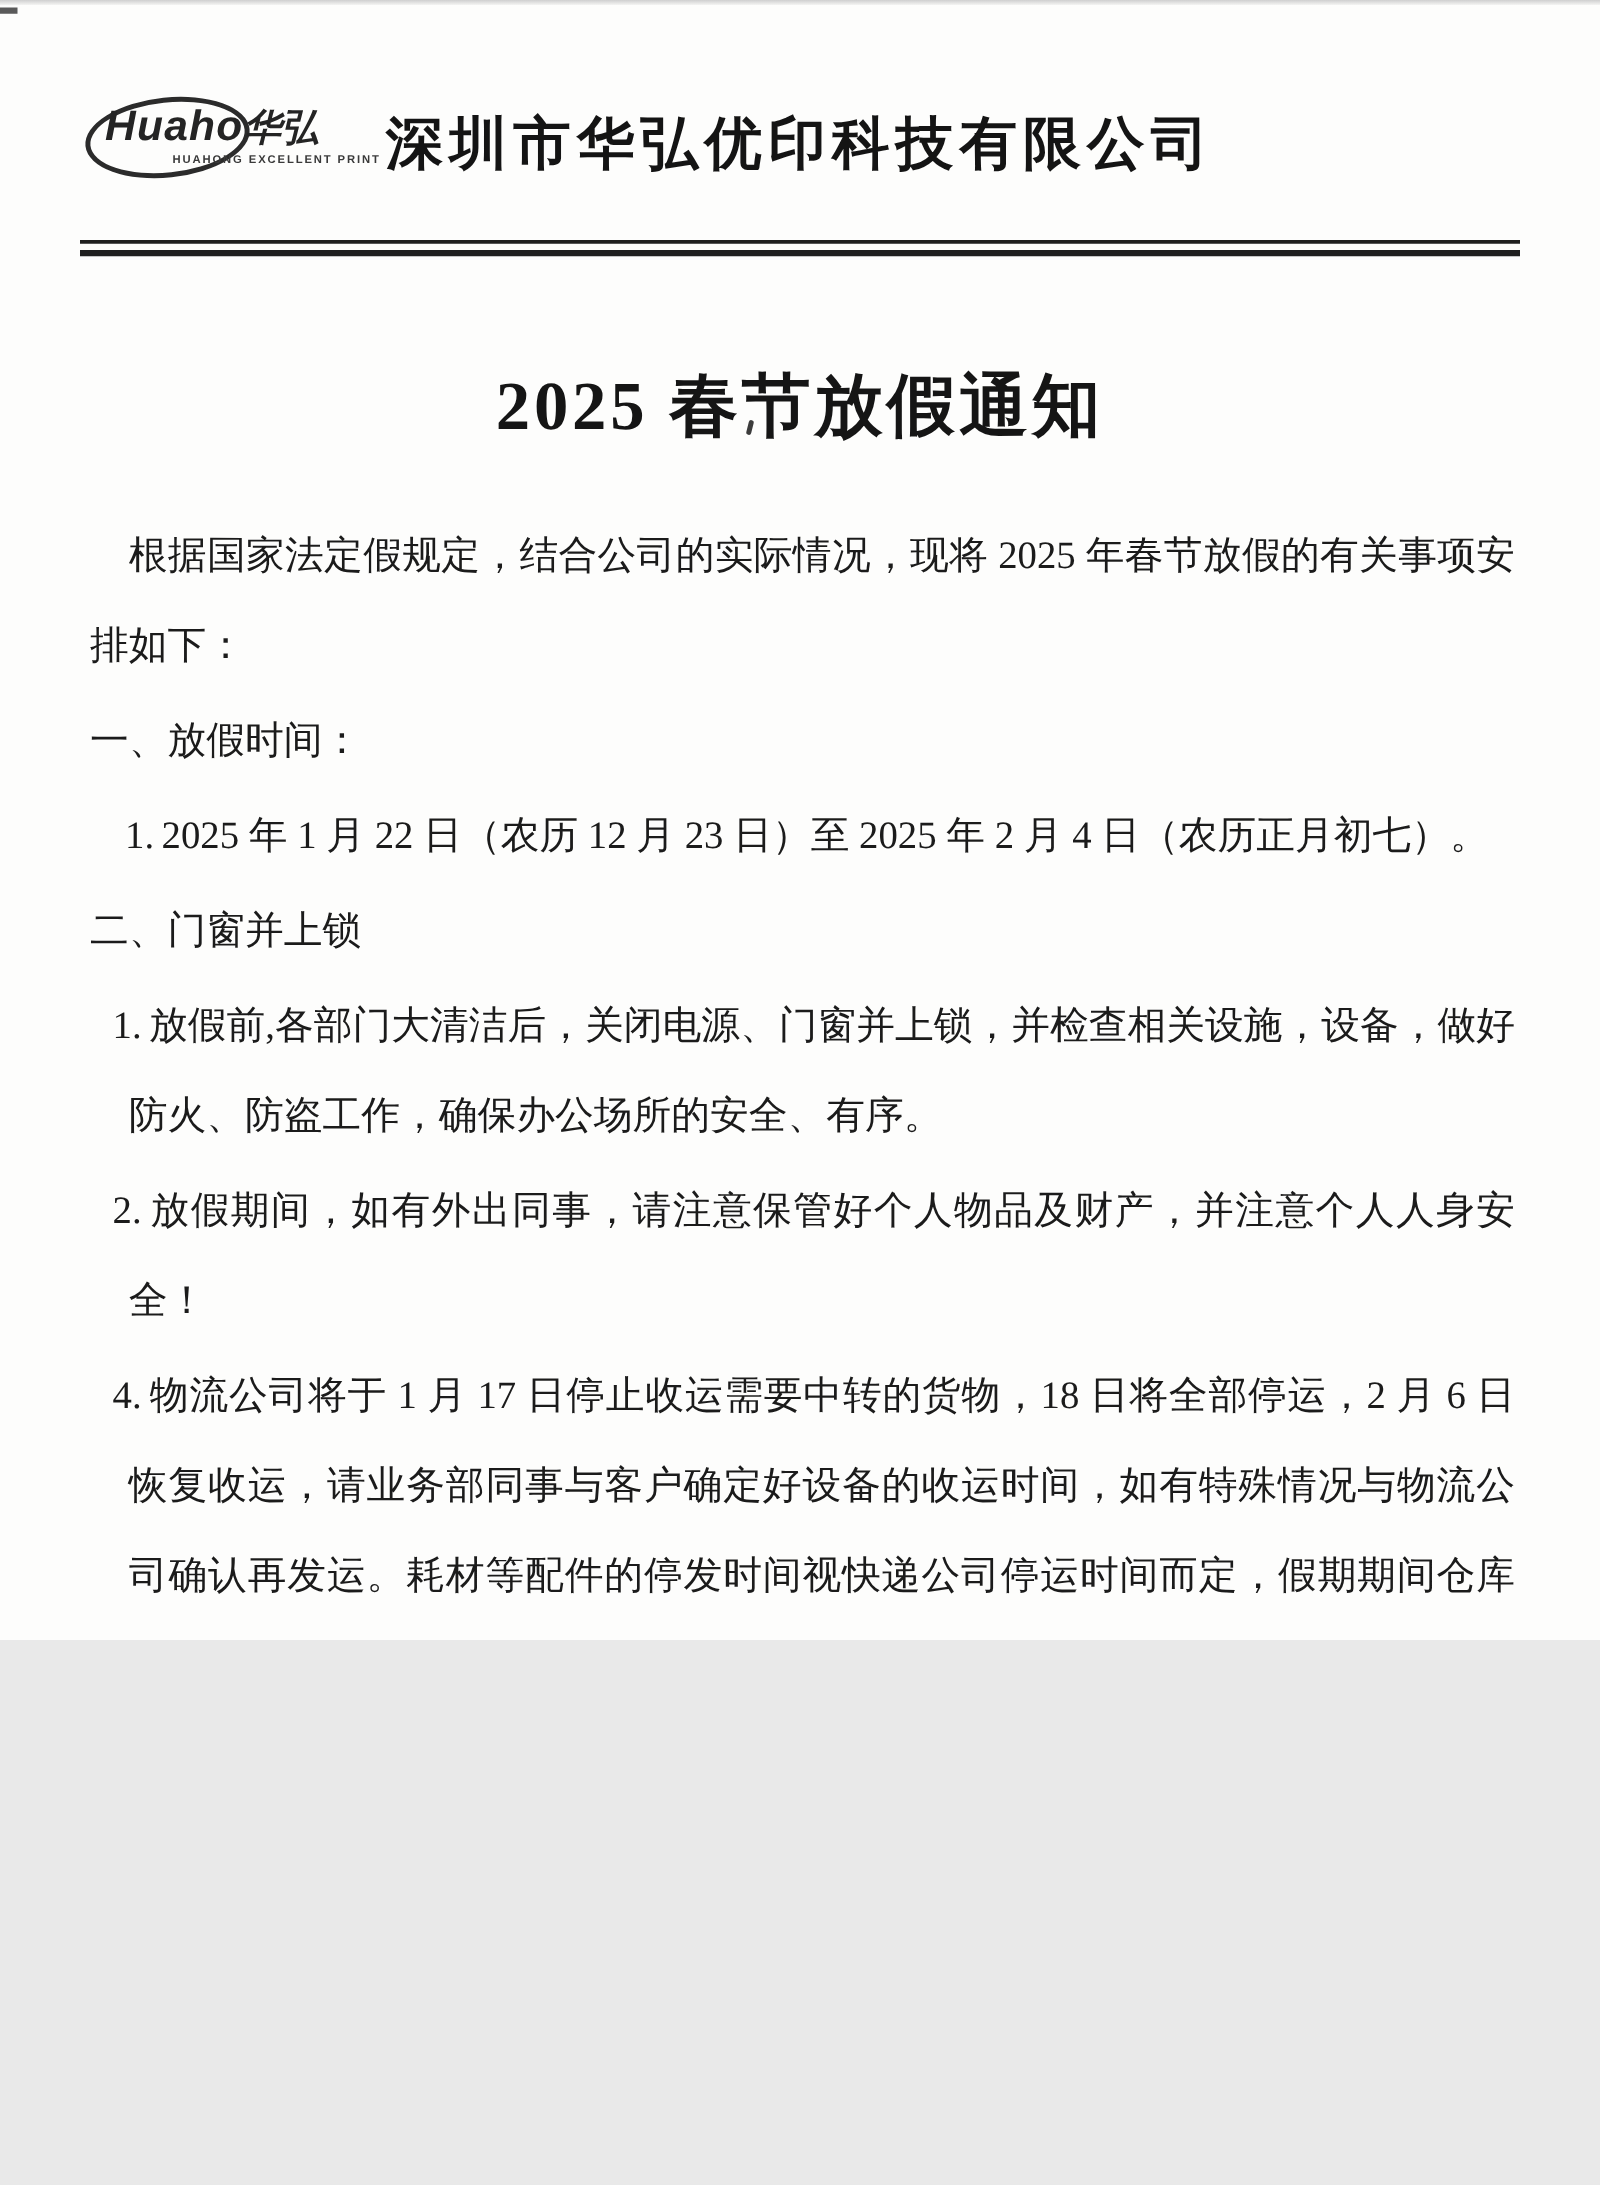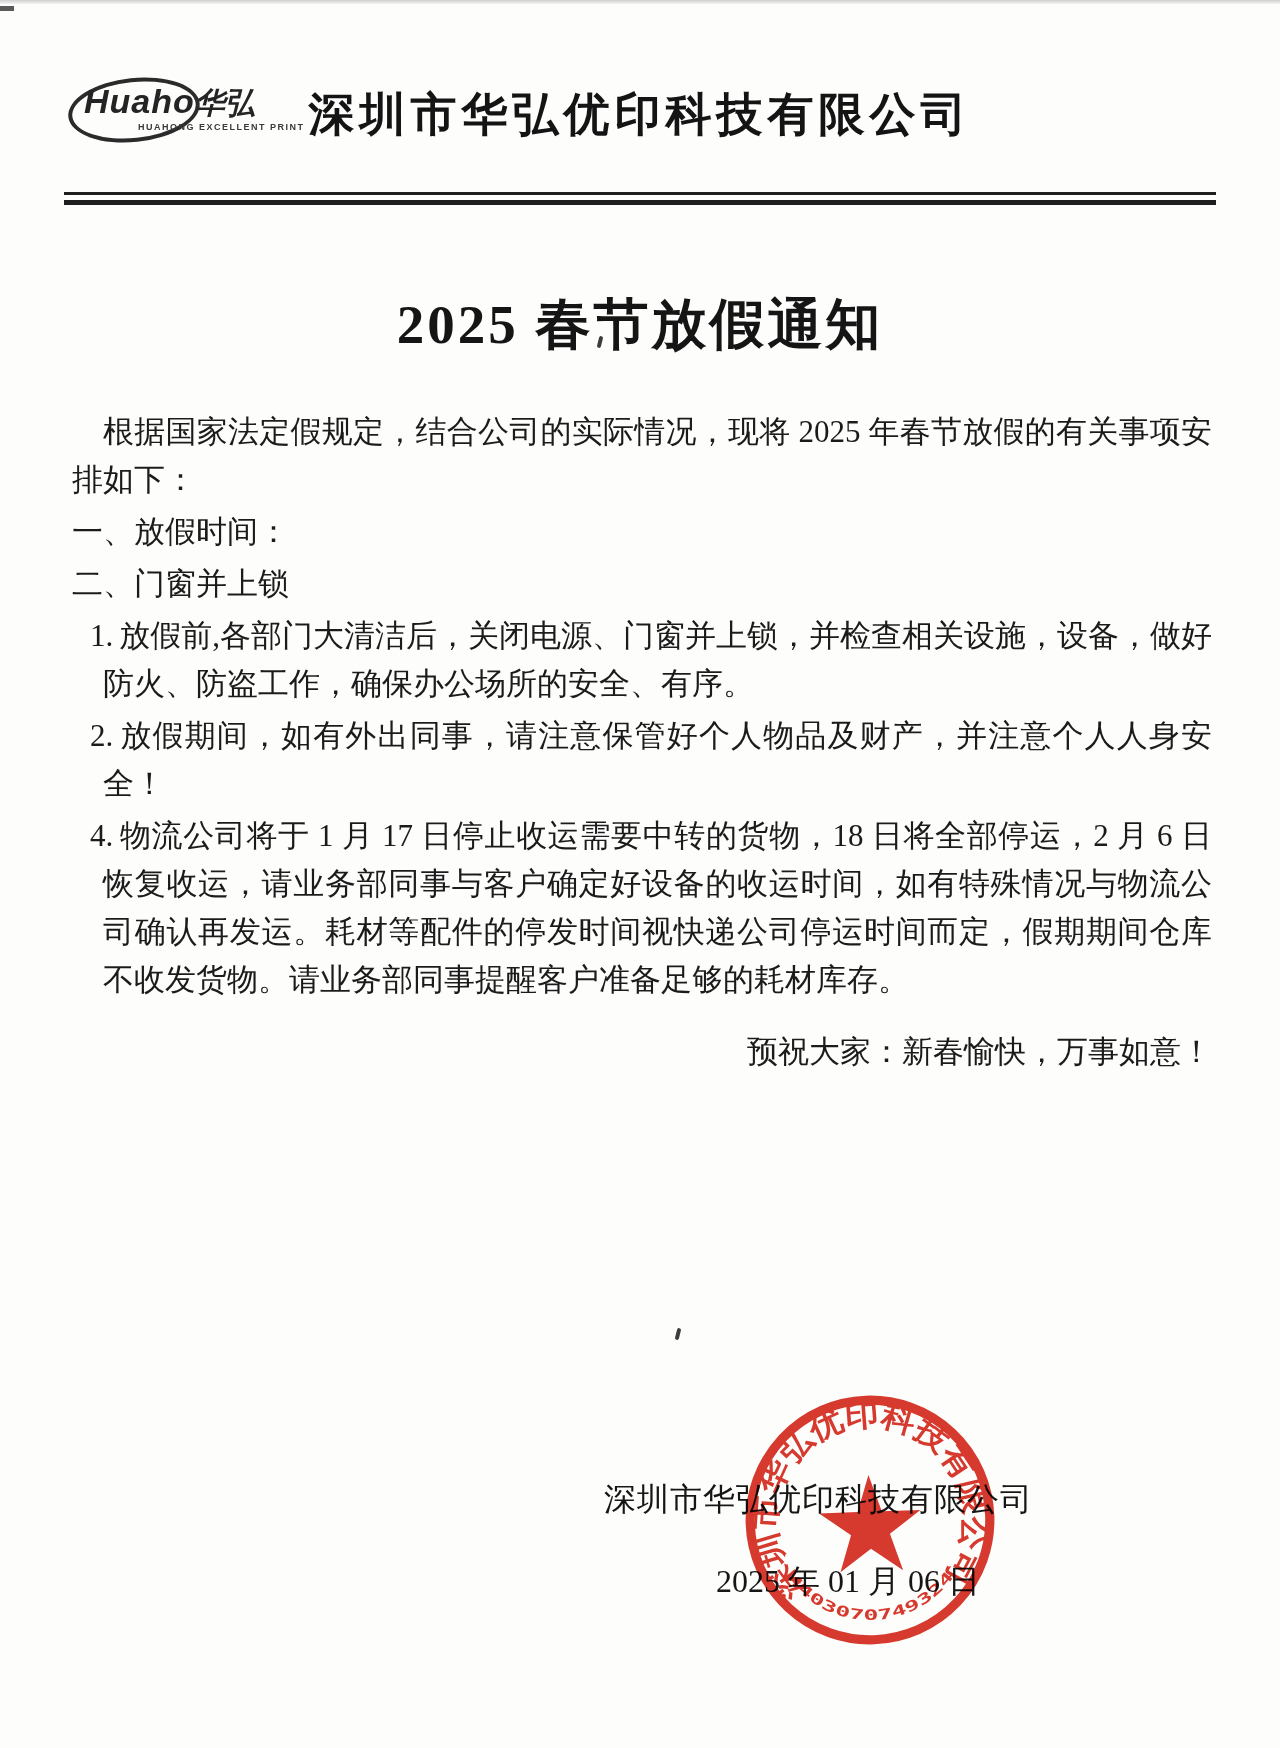--- a/index.html
+++ b/index.html
@@ -1,17 +1,17 @@
 <!DOCTYPE html>
 <html><head>
 <meta charset="utf-8">
 <style>
   html,body{margin:0;padding:0;background:#e9e9e9;}
   .page{
-    position:relative;width:1280px;height:1748px;margin:0 auto;
+    position:relative;width:1280px;height:1312px;margin:0 auto;
     background:#fdfdfc;overflow:hidden;
     font-family:"Liberation Serif","DejaVu Serif",serif;color:#1b1b1b;
   }
   .scan-edge{position:absolute;top:0;left:0;width:100%;height:4px;
     background:linear-gradient(#cfcfcf,#f4f4f3);}
   .speck{position:absolute;top:6px;left:0;width:14px;height:5px;background:#5a5a5a;}
 
   
   .logo{position:absolute;top:70px;left:68px;width:200px;height:78px;}
   .logo-oval{position:absolute;left:0;top:8px;width:124px;height:56px;
@@ -28,21 +28,21 @@
     font-size:46px;font-weight:700;letter-spacing:5px;color:#141414;white-space:nowrap;}
 
   .rule-wrap{position:absolute;top:192px;left:64px;width:1152px;}
   .rule-thin{height:3px;background:#1f1f1f;}
   .rule-thick{height:5px;background:#1f1f1f;margin-top:5px;}
 
   .doc-title{position:absolute;top:288px;left:0;width:100%;text-align:center;
     font-size:55px;font-weight:700;letter-spacing:3px;color:#151515;white-space:nowrap;}
 
   .body{position:absolute;top:408px;left:72px;width:1140px;
-    font-size:31px;line-height:48px;text-align:justify;color:#1b1b1b;}
+    font-size:31px;line-height:72px;text-align:justify;color:#1b1b1b;}
   .intro{margin:0;text-indent:31px;}
   .sec-heading{margin:4px 0 0 0;}
   .item{margin:4px 0 0 0;}
   .sec1 .item{padding-left:41px;text-indent:-13px;}
   .sec2 .item{padding-left:31px;text-indent:-13px;}
   .marker{margin-right:6px;}
   .closing{margin:24px 0 0 0;text-align:right;}
 
   .sig-company{position:absolute;top:1478px;left:604px;font-size:32px;
     letter-spacing:1px;white-space:nowrap;color:#161616;}
@@ -85,20 +85,21 @@
   <div class="doc-title">2025 春节放假通知</div>
 
   <div class="artifact artifact-1"></div>
   <div class="artifact artifact-2"></div>
 
   <div class="body">
     <p class="intro">根据国家法定假规定，结合公司的实际情况，现将 2025 年春节放假的有关事项安排如下：</p>
 
     <p class="sec-heading">一、放假时间：</p>
     <div class="sec1">
+      <p class="item"><span class="marker">1.</span><span>2025 年 1 月 22 日（农历 12 月 23 日）至 2025 年 2 月 4 日（农历正月初七）。</span></p>
     </div>
 
     <p class="sec-heading">二、门窗并上锁</p>
     <div class="sec2">
       <p class="item"><span class="marker">1.</span><span>放假前,各部门大清洁后，关闭电源、门窗并上锁，并检查相关设施，设备，做好防火、防盗工作，确保办公场所的安全、有序。</span></p>
       <p class="item"><span class="marker">2.</span><span>放假期间，如有外出同事，请注意保管好个人物品及财产，并注意个人人身安全！</span></p>
       <p class="item"><span class="marker">4.</span><span>物流公司将于 1 月 17 日停止收运需要中转的货物，18 日将全部停运，2 月 6 日恢复收运，请业务部同事与客户确定好设备的收运时间，如有特殊情况与物流公司确认再发运。耗材等配件的停发时间视快递公司停运时间而定，假期期间仓库不收发货物。请业务部同事提醒客户准备足够的耗材库存。</span></p>
     </div>
 
     <p class="closing">预祝大家：新春愉快，万事如意！</p>

